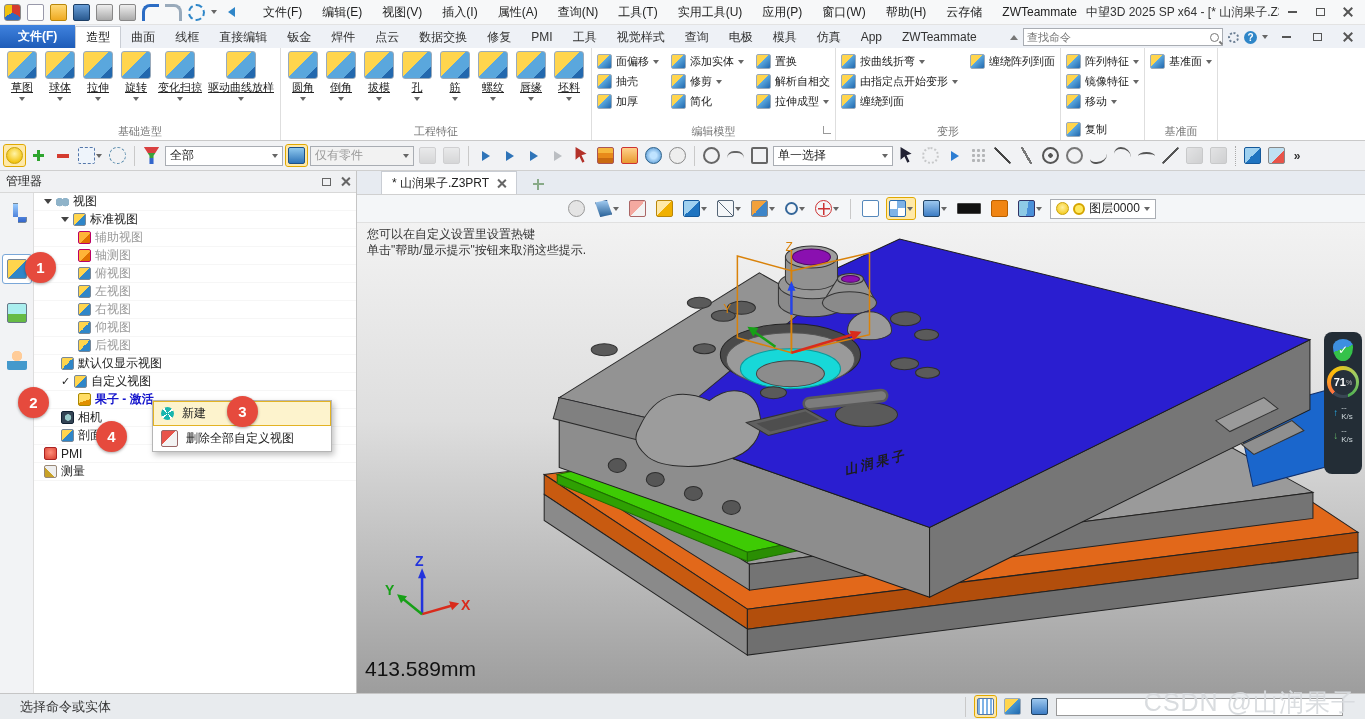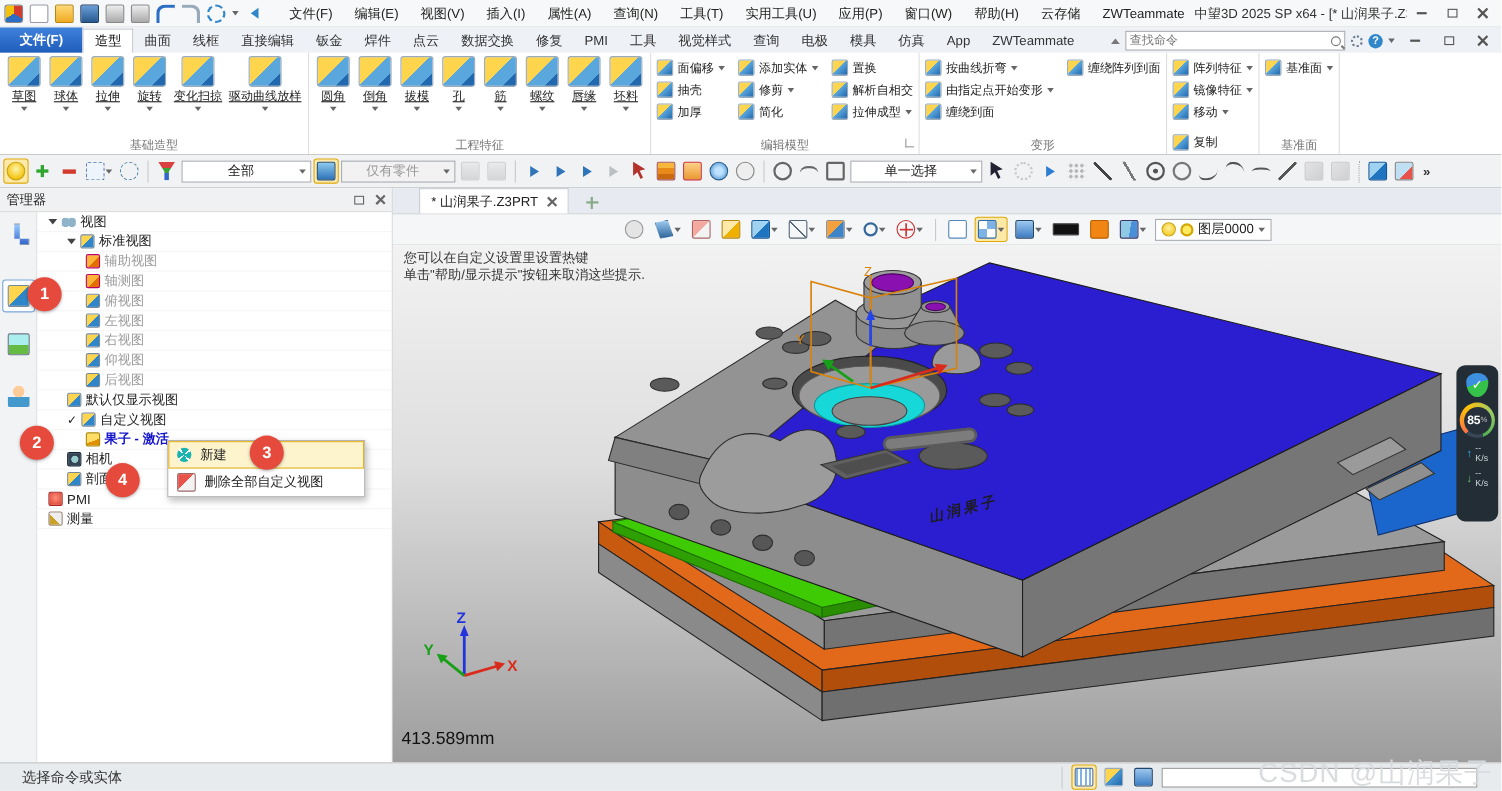--- a/index.html
+++ b/index.html
@@ -38,21 +38,21 @@
   .launcher{position:absolute;right:1px;top:2px;width:8px;height:8px;border-left:1px solid #999;border-bottom:1px solid #999;}
   .bigbtn{display:flex;flex-direction:column;align-items:center;padding:1px 3px;min-width:38px;}
   .bigic{width:30px;height:28px;border-radius:3px;background:linear-gradient(135deg,#ffd54d 0 46%,#5aa7dd 46% 78%,#2268ae 78%);border:1px solid #9ab;}
   .bigbtn .lbl{font-size:11px;color:#222;white-space:nowrap;margin-top:1px;text-decoration:underline;}
   .smcol{display:flex;flex-direction:column;gap:3px;padding-top:3px;}
   .smbtn{display:flex;align-items:center;gap:4px;padding:1px 2px;white-space:nowrap;color:#222;font-size:11px;}
   .smic{width:15px;height:15px;border-radius:2px;background:linear-gradient(135deg,#ffd54d 0 46%,#5aa7dd 46%,#2268ae);border:1px solid #9ab;flex:none;}
   .dar{width:0;height:0;border-left:3px solid transparent;border-right:3px solid transparent;border-top:4px solid #666;flex:none;}
   .bigbtn .dar{margin-top:2px;}
   
-  .datoolbar{position:absolute;left:0;top:141px;width:1365px;height:30px;background:#f1f2f4;border-bottom:1px solid #cfcfcf;display:flex;align-items:center;padding:0 4px;gap:3px;text-align:center;}
+  .datoolbar{position:absolute;left:0;top:141px;width:1365px;height:30px;background:#f1f2f4;border-bottom:1px solid #cfcfcf;display:flex;align-items:center;padding:0 4px;gap:3px;}
   .ic{width:17px;height:17px;border-radius:2px;display:inline-flex;align-items:center;justify-content:center;flex:none;background:linear-gradient(135deg,#ffd54d 0 46%,#4a97d0 46%,#1f68ae);border:1px solid #9ab;}
   .icwrap{padding:2px;border-radius:2px;display:flex;align-items:center;gap:1px;}
   .icwrap.act{background:#ffe9a8;outline:1px solid #e0a800;}
   .icwrap.dis{opacity:.38;filter:grayscale(.9);}
   .vsep{width:1px;height:20px;background:#c9c9c9;margin:0 3px;flex:none;}
   .vsepd{width:1px;height:20px;border-left:1px dotted #aaa;margin:0 3px;flex:none;}
   .combo{height:20px;border:1px solid #a9adb3;background:#fff;display:flex;align-items:center;padding:0 4px;gap:4px;color:#222;}
   .combo .cv{flex:1;white-space:nowrap;overflow:hidden;}
   .combo.dis{background:#f2f2f2;color:#999;}
   .ovf{font-weight:bold;color:#333;background:none;border:none;width:14px;}
@@ -160,21 +160,21 @@
   .doctab{height:23px;background:#fff;border:1px solid #c9cdd4;border-bottom:none;display:flex;align-items:center;gap:8px;padding:0 10px;color:#222;}
   .closex{position:relative;width:9px;height:9px;}
   .closex::before,.closex::after{content:"";position:absolute;left:4px;top:-1px;width:1.5px;height:11px;background:#666;}
   .closex::before{transform:rotate(45deg);} .closex::after{transform:rotate(-45deg);}
   .newtab{width:22px;height:20px;margin-left:10px;display:flex;align-items:center;justify-content:center;}
   .newtab i{display:block;width:11px;height:11px;background:linear-gradient(#8a8,#8a8) center/11px 2px no-repeat,linear-gradient(#8a8,#8a8) center/2px 11px no-repeat;}
   .viewtoolbar{height:28px;background:#f4f6f8;display:flex;align-items:center;justify-content:center;gap:6px;border-bottom:1px solid #e0e0e0;}
   .layercombo{height:20px;border:1px solid #a9adb3;background:#fff;display:flex;align-items:center;gap:4px;padding:0 5px;color:#222;}
   .viewport{flex:1;position:relative;background:linear-gradient(180deg,#f2f2f2 0%,#dedede 42%,#b2b2b2 82%,#9d9d9d 100%);overflow:hidden;}
   .hint{position:absolute;left:10px;top:3px;color:#333;line-height:16px;z-index:5;}
-  .measure{position:absolute;left:8px;bottom:12px;font-size:16px;color:#111;z-index:5;}
+  .measure{position:absolute;left:8px;bottom:12px;font-size:21px;color:#111;z-index:5;}
   .modelsvg{position:absolute;left:0;top:0;width:100%;height:100%;}
   .watermark{position:absolute;right:8px;bottom:0px;font-size:25px;color:rgba(215,218,221,.95);z-index:60;letter-spacing:1px;white-space:nowrap;}
   
   .sysmon{position:absolute;right:3px;top:332px;width:38px;height:142px;background:#232d36;border-radius:8px;z-index:40;display:flex;flex-direction:column;align-items:center;padding:7px 0;gap:5px;}
   .shield{width:20px;height:22px;background:linear-gradient(160deg,#3d8fe0 0 45%,#35c24a 45%);border-radius:50% 50% 50% 50%/35% 35% 60% 60%;display:flex;align-items:center;justify-content:center;color:#fff;font-size:12px;font-weight:bold;}
   .gauge{width:32px;height:32px;border-radius:50%;background:conic-gradient(from 220deg,#ff7043,#ffc107,#9ccc65,#4caf50 300deg,#394654 300deg);display:flex;align-items:center;justify-content:center;}
   .gauge .inner{width:25px;height:25px;border-radius:50%;background:#26303a;color:#fff;display:flex;align-items:center;justify-content:center;font-weight:bold;font-size:11px;}
   .gauge .pct{font-size:7px;font-weight:normal;color:#bbb;}
   .net{display:flex;align-items:center;gap:3px;color:#cfd8dc;font-size:8px;line-height:9px;}
   .net .arr{font-size:10px;font-weight:bold;}
@@ -917,21 +917,21 @@
     <div class="badge" style="left: 25px; top: 252px;">1</div>
     <div class="badge" style="left: 18px; top: 387px;">2</div>
     <div class="badge" style="left: 227px; top: 396px;">3</div>
     <div class="badge" style="left: 96px; top: 421px;">4</div>
   </div>
 
 <div class="sysmon">
   <div class="shield">✓</div>
   <div class="gauge">
     <div class="inner">
-        <span>85</span>
+        <span>71</span>
         <span class="pct">%</span>
       </div>
   </div>
   <div class="net">
     <span class="arr up">↑</span>
     <span>
         <div>--</div>
         <div>K/s</div>
       </span>
   </div>

